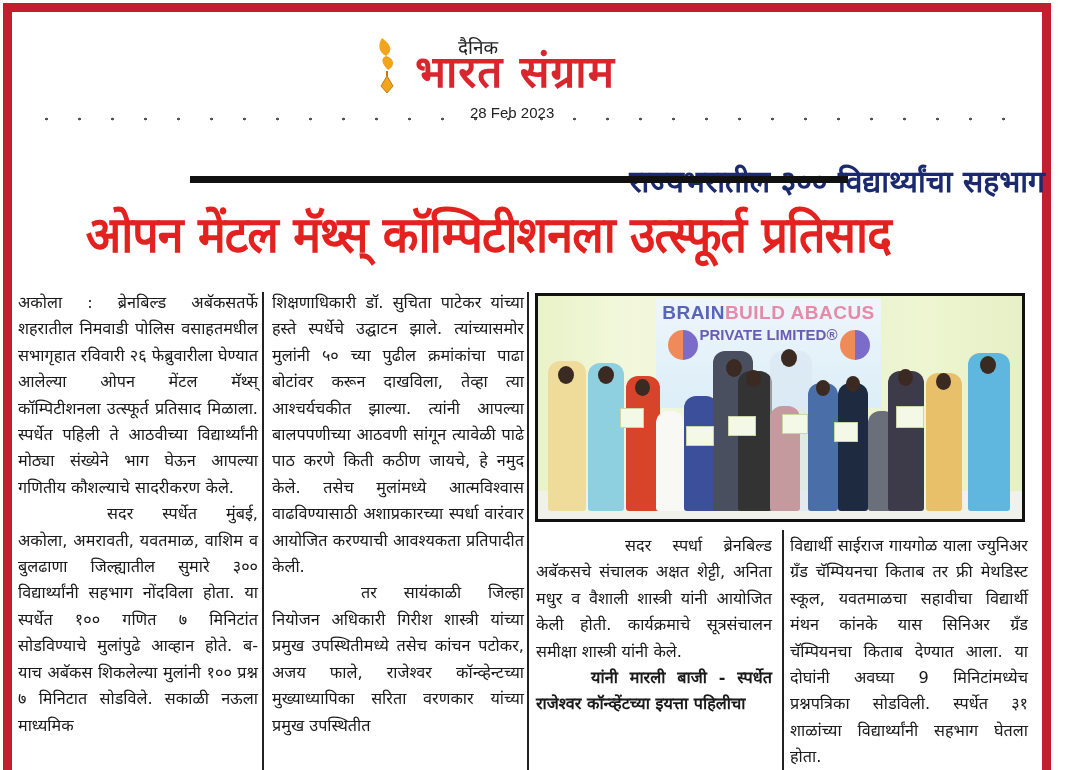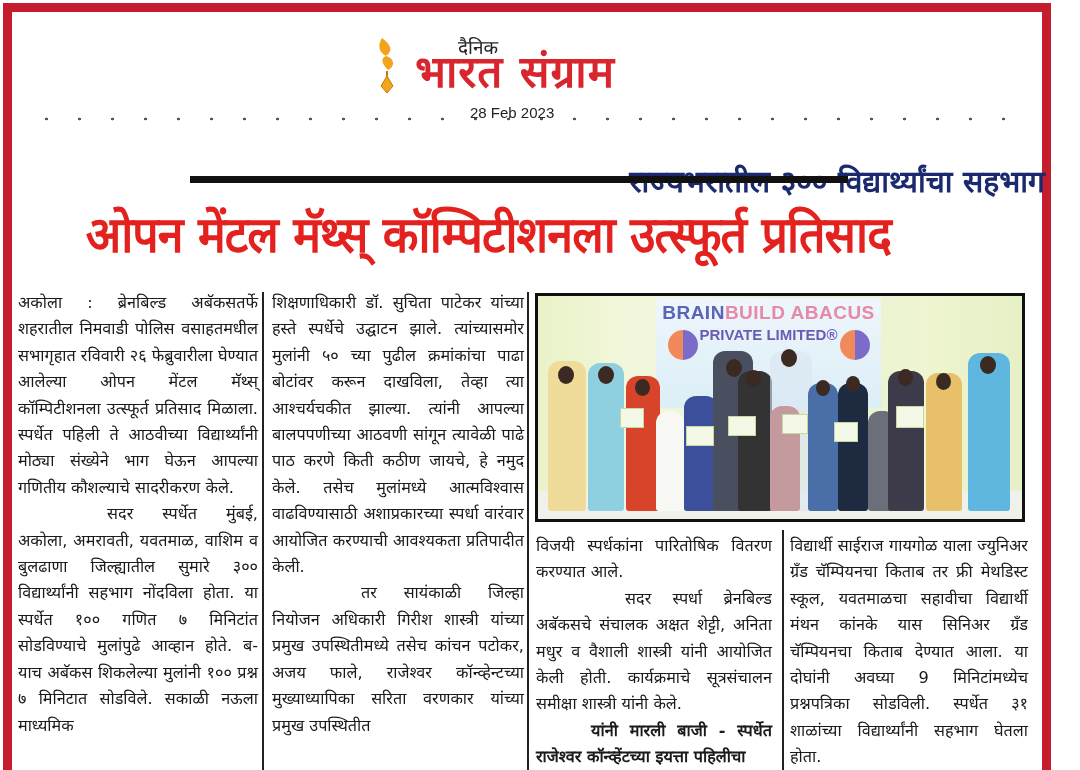--- a/index.html
+++ b/index.html
@@ -156,21 +156,20 @@
   <div class="cert" style="left:148px; top:130px; width:26px; height:18px;"></div>
   <div class="cert" style="left:190px; top:120px; width:26px; height:18px;"></div>
   <div class="cert" style="left:244px; top:118px; width:24px; height:18px;"></div>
   <div class="cert" style="left:296px; top:126px; width:22px; height:18px;"></div>
   <div class="cert" style="left:358px; top:110px; width:26px; height:20px;"></div>
 </div>
 
 <div class="hsep" style="left:533px; top:522px; width:0;"></div>
 
 <div class="col col3">
-  <p>विजयी स्पर्धकांना पारितोषिक वितरण करण्यात आले.</p>
   <p class="indent">सदर स्पर्धा ब्रेनबिल्ड अबॅकसचे संचालक अक्षत शेट्टी, अनिता मधुर व वैशाली शास्त्री यांनी आयोजित केली होती. कार्यक्रमाचे सूत्रसंचालन समीक्षा शास्त्री यांनी केले.</p>
   <p class="indent" style="text-indent:3.4em;font-weight:bold;">यांनी मारली बाजी - स्पर्धेत राजेश्वर कॉन्व्हेंटच्या इयत्ता पहिलीचा</p>
 </div>
 <div class="vsep" style="left:782px; top:530px; height:240px;"></div>
 
 <div class="col col4">
   <p>विद्यार्थी साईराज गायगोळ याला ज्युनिअर ग्रँड चॅम्पियनचा किताब तर फ्री मेथडिस्ट स्कूल, यवतमाळचा सहावीचा विद्यार्थी मंथन कांनके यास सिनिअर ग्रँड चॅम्पियनचा किताब देण्यात आला. या दोघांनी अवघ्या 9 मिनिटांमध्येच प्रश्नपत्रिका सोडविली. स्पर्धेत ३१ शाळांच्या विद्यार्थ्यांनी सहभाग घेतला होता.</p>
 </div>
 
 </body></html>

